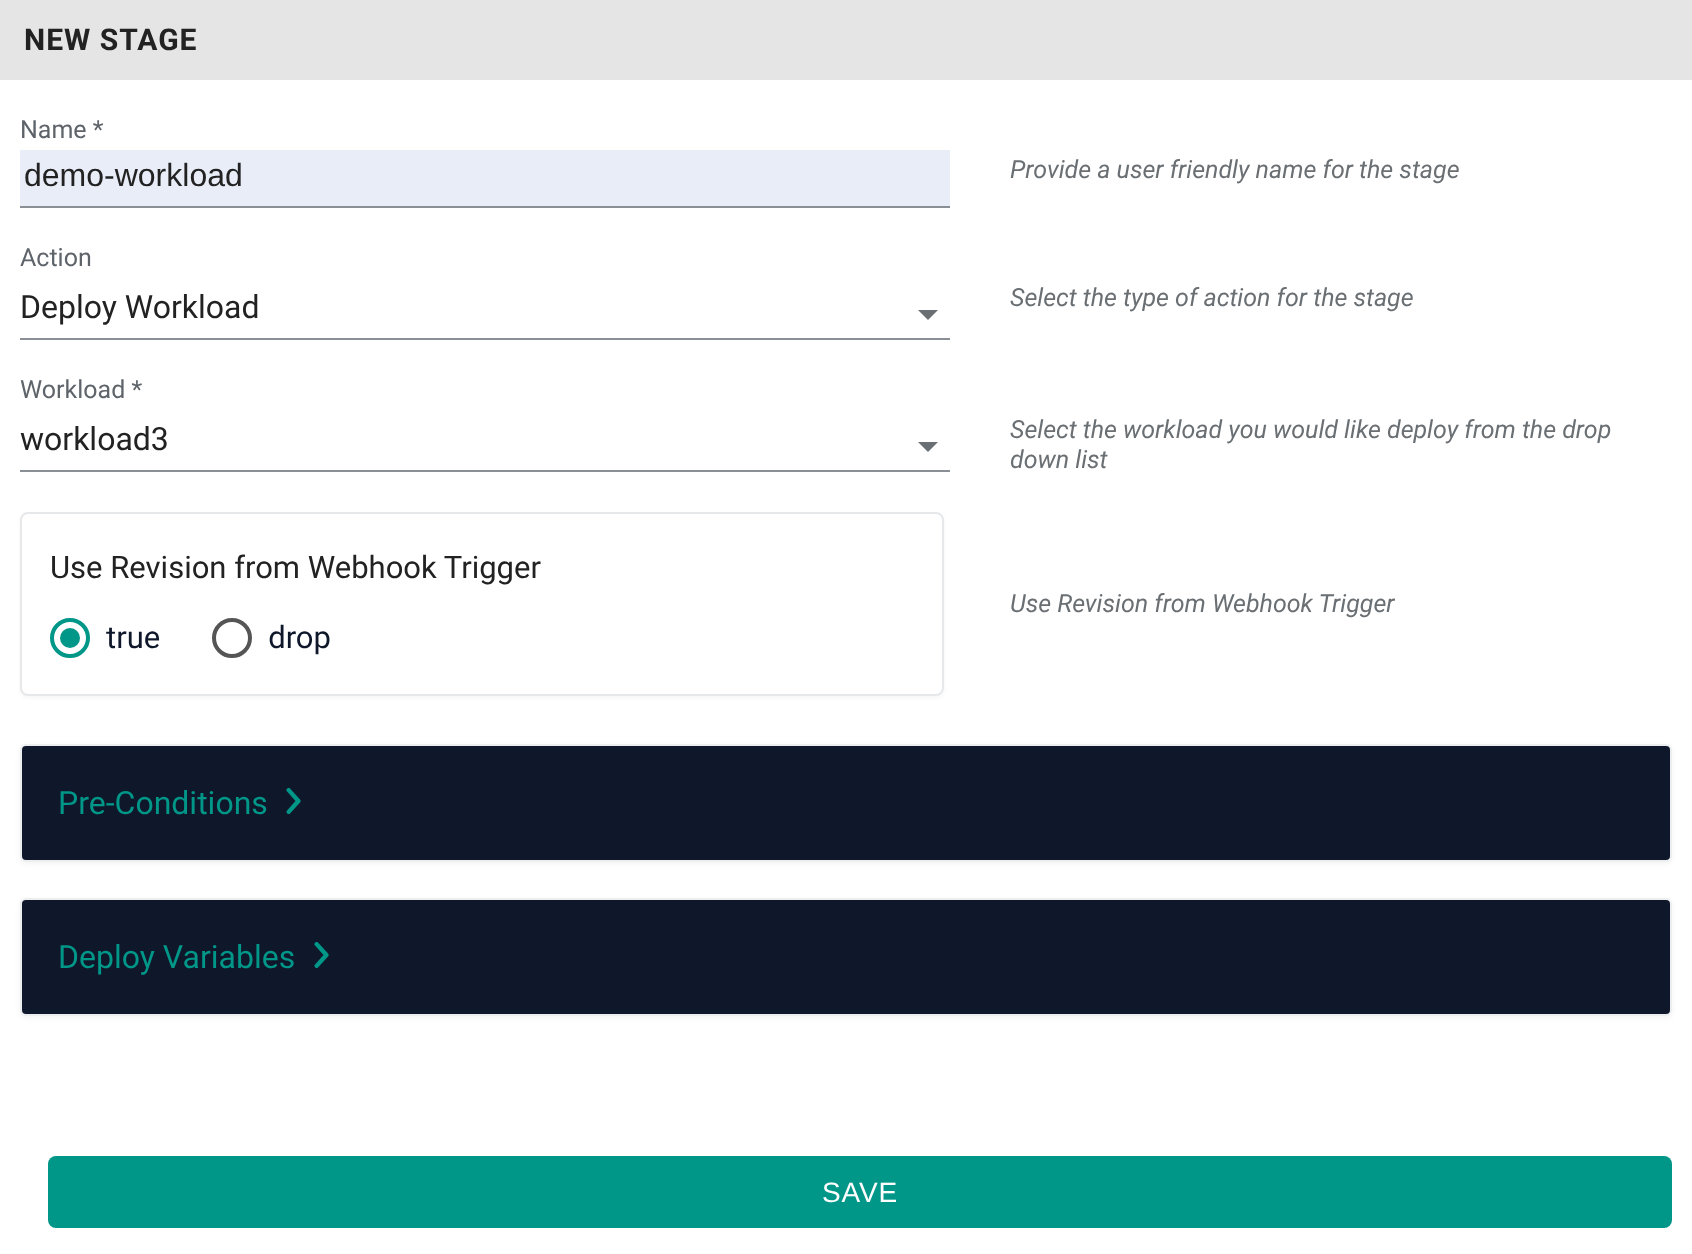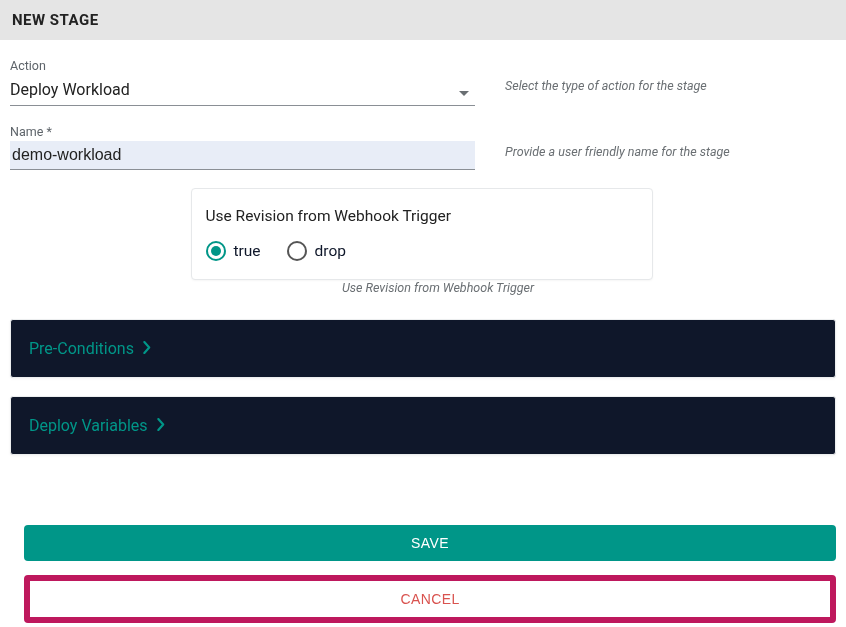--- a/index.html
+++ b/index.html
@@ -135,51 +135,61 @@
     }
     .btn-save {
       background: #009688;
       color: #fff;
     }
     .btn-cancel {
       background: #fff;
       color: #d9534f;
       border: 6px solid #be185d;
     }
-    .revision-row { align-items: center; flex-direction: column; }
+    .revision-row { align-items: center; }
     .revision-row .form-right { padding-top: 0; }
   </style>
 </head>
 <body>
 
 <div class="header">
   <span>NEW STAGE</span>
 </div>
 
 <div class="content">
+
+  <div class="form-row">
+    <div class="form-left">
+      <label class="field-label">Name *</label>
+      <input class="text-input" value="demo-workload" style="">
+    </div>
+    <div class="form-right">Provide a user friendly name for the stage</div>
+  </div>
 
   <div class="form-row">
     <div class="form-left">
       <label class="field-label">Action</label>
       <div class="select-wrap">
         <div class="select-input">Deploy Workload</div>
         <div class="dropdown-arrow"></div>
       </div>
     </div>
     <div class="form-right">Select the type of action for the stage</div>
   </div>
 
   <div class="form-row">
     <div class="form-left">
-      <label class="field-label">Name *</label>
-      <input class="text-input" value="demo-workload" style="">
-    </div>
-    <div class="form-right">Provide a user friendly name for the stage</div>
-  </div>
-
+      <label class="field-label">Workload *</label>
+      <div class="select-wrap">
+        <div class="select-input">workload3</div>
+        <div class="dropdown-arrow"></div>
+      </div>
+    </div>
+    <div class="form-right">Select the workload you would like deploy from the drop down list</div>
+  </div>
 
   <div class="form-row revision-row">
     <div class="form-left">
       <div class="card" style="margin-bottom:0;width:462px;">
         <div class="card-title">Use Revision from Webhook Trigger</div>
         <div class="radio-group">
           <label class="radio-option">
             <span class="radio-circle selected">
                 <span class="radio-dot"></span>
               </span>

